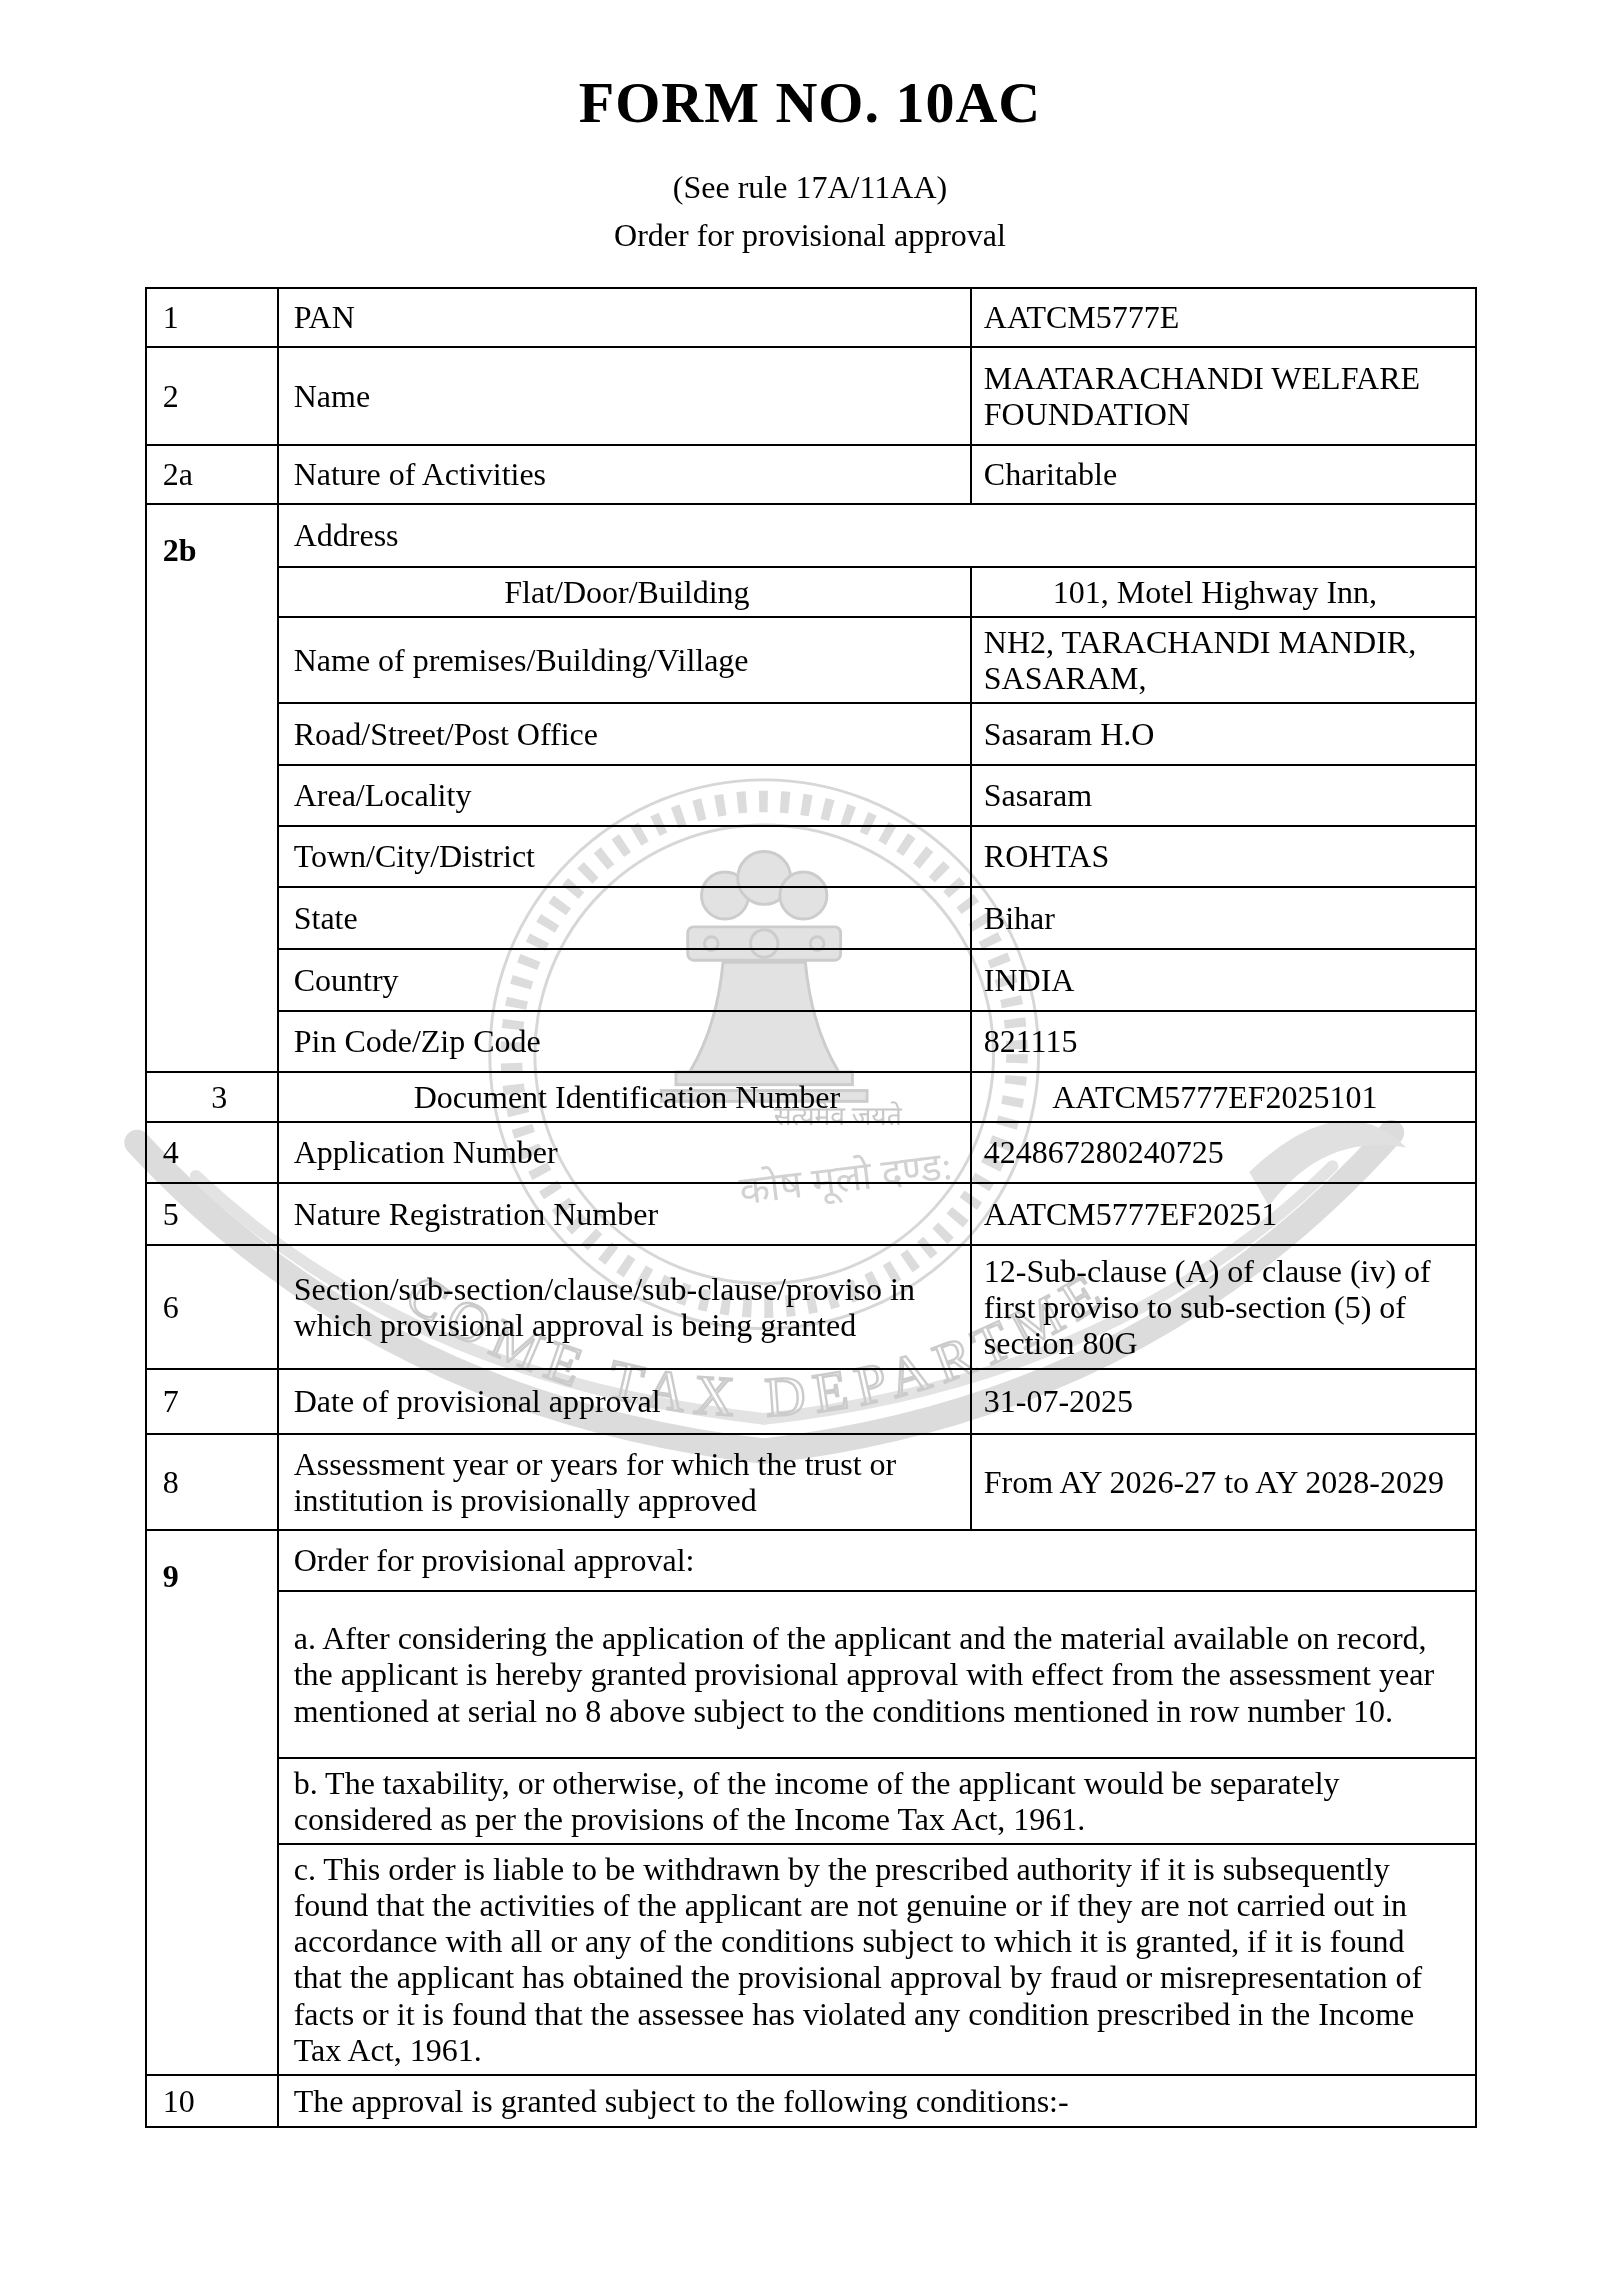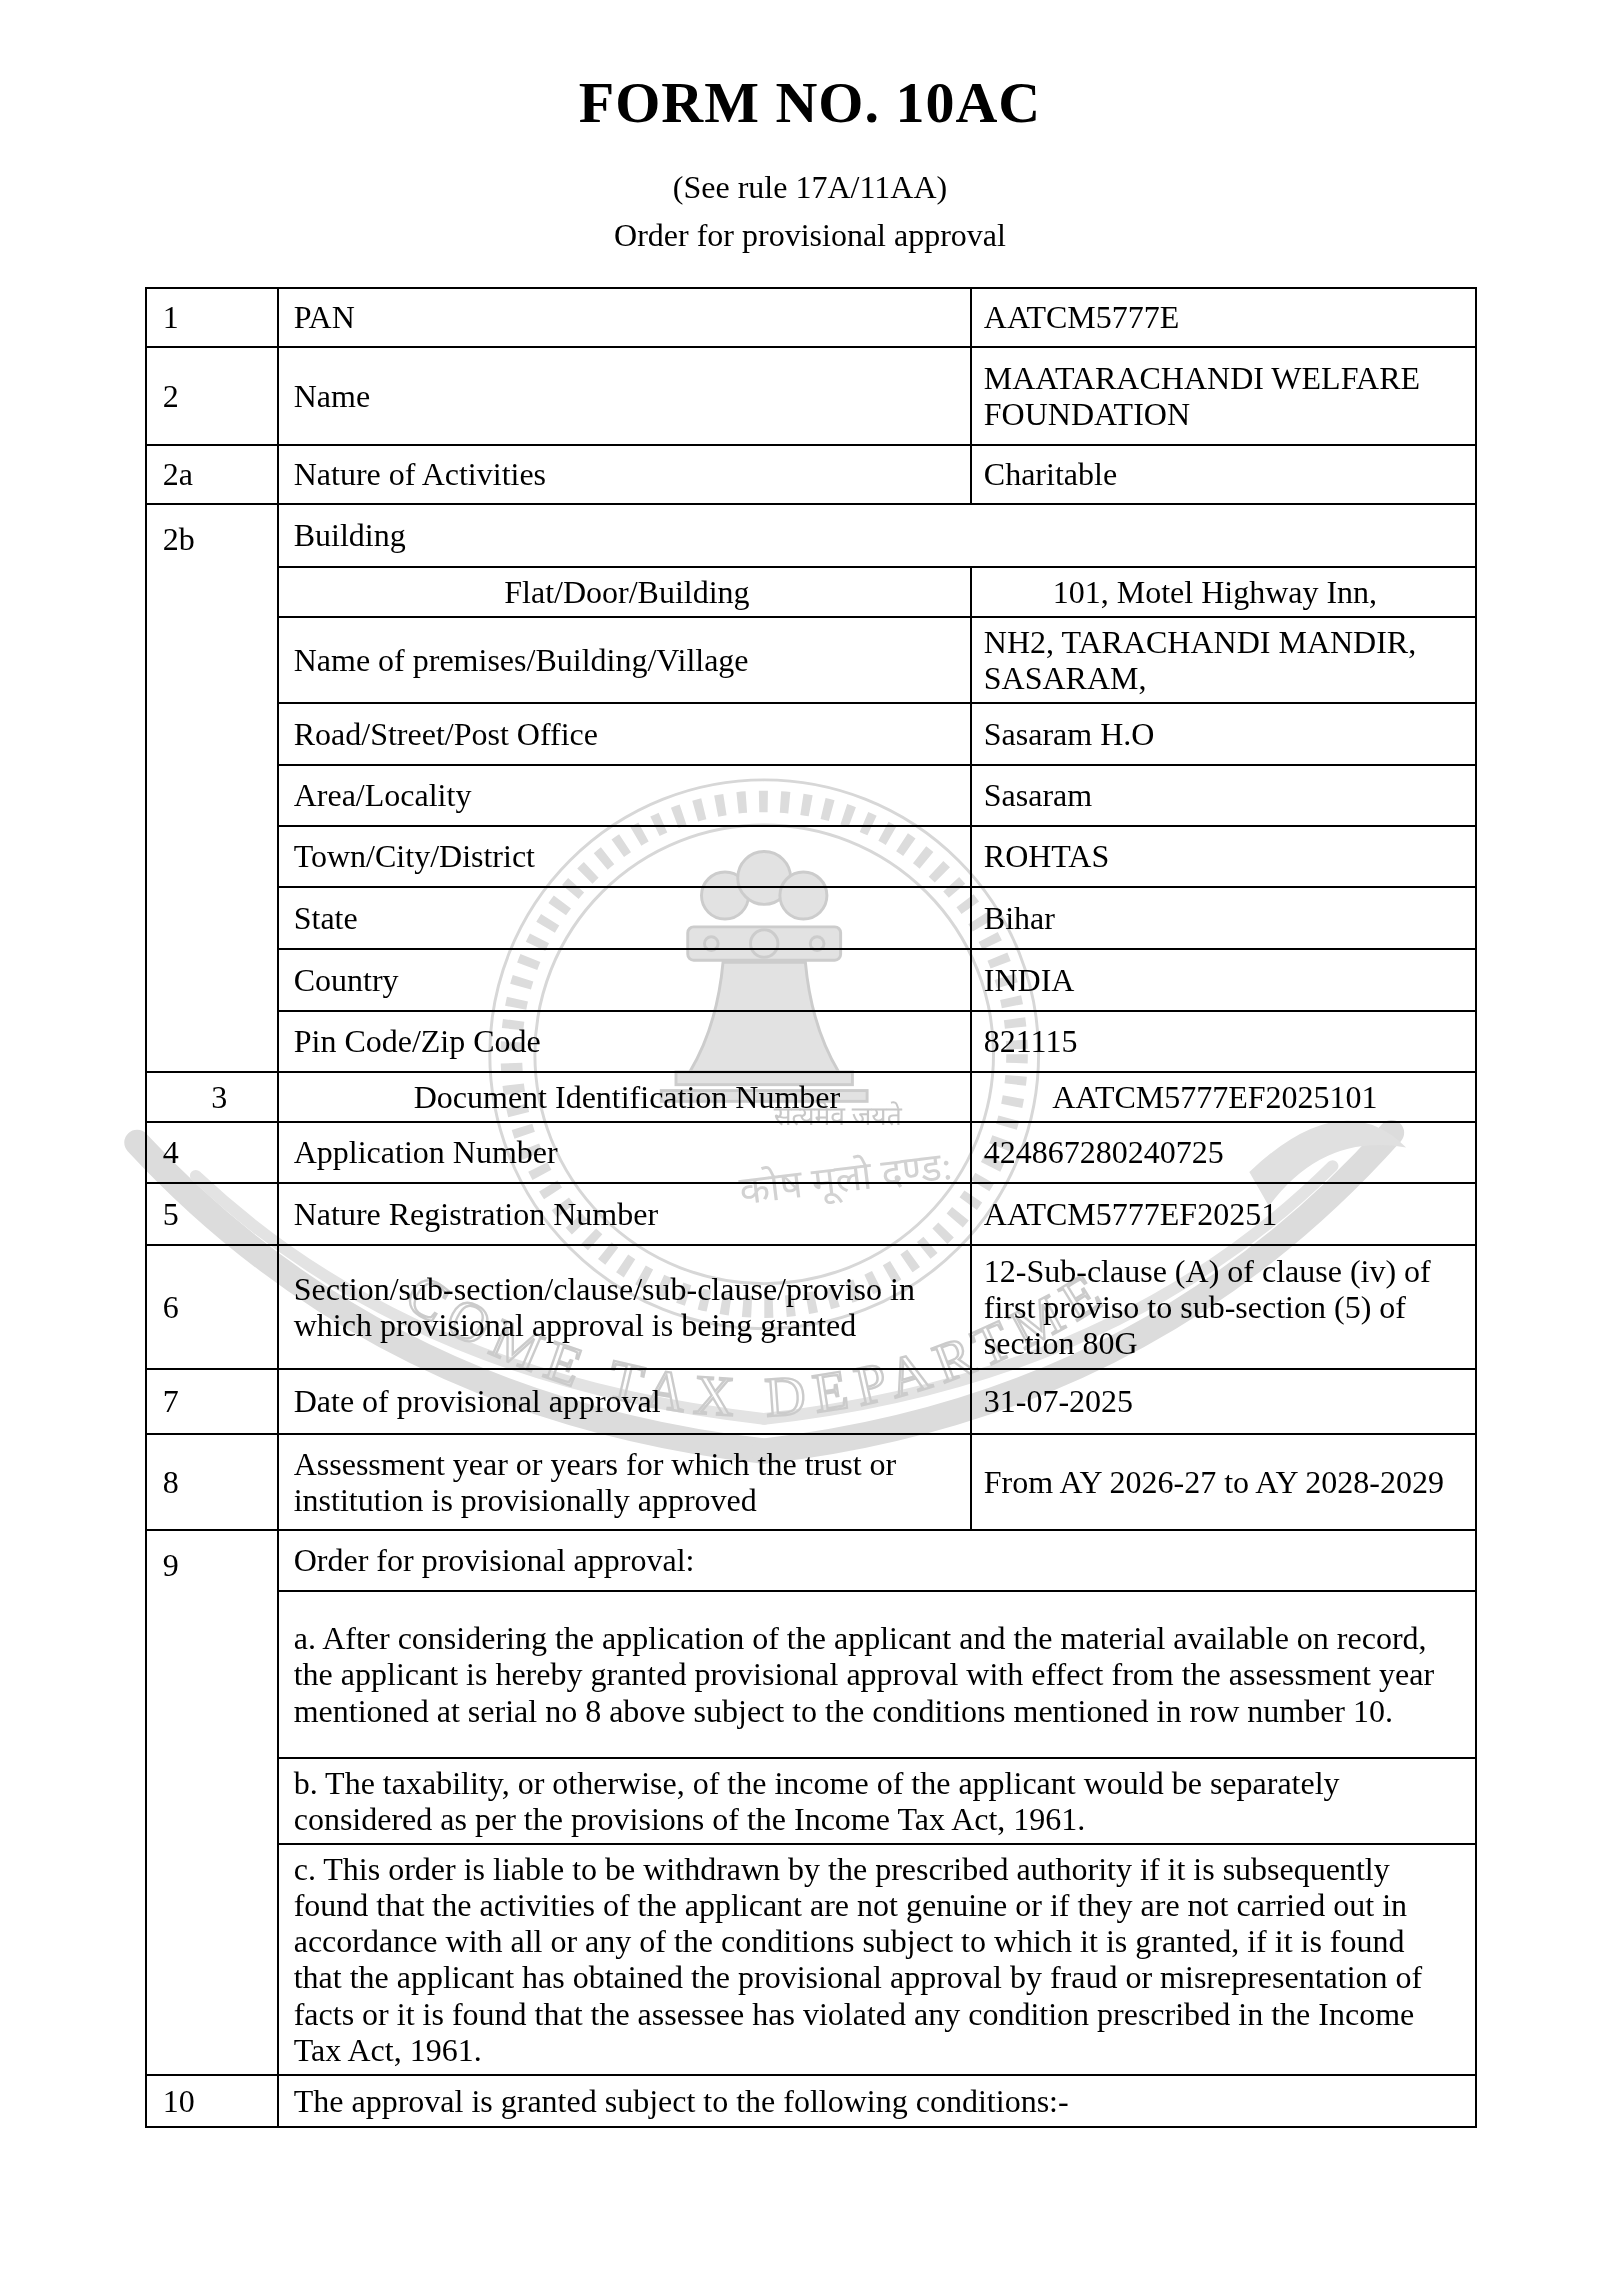--- a/index.html
+++ b/index.html
@@ -20,21 +20,21 @@
   table.form{
     position:absolute;top:287px;left:145px;width:1330px;
     border-collapse:collapse;table-layout:fixed;
     font-size:32px;line-height:1.13;border:2.9px solid #000;
   }
   td{border:2px solid #000;vertical-align:middle;background:transparent;}
   td.sn{padding-left:15.7px;}
   td.lbl{padding:5.9px 9.8px 5.9px 14.7px;font-family:Liberation Serif, serif;}
   td.val{padding:5.9px 29px 5.9px 11.8px;}
   td.full{padding:5.9px 15.7px 5.9px 14.7px;}
-  td.topalign{vertical-align:top;padding-top:16px;}
+  td.topalign{vertical-align:top;padding-top:27px;font-weight:bold;}
   tr.rh60{height:59px;} tr.rh61{height:44px;text-align:center;} tr.rh62{height:61px;}
   tr.rh63{height:62px;} tr.rh64{height:63px;} tr.rh65{height:52px;}
   tr.rh66{height:65px;} tr.rh95{height:82px;} tr.rh98{height:96px;}
   tr.rh99{height:75px;} tr.rh100{height:98px;} tr.rh127{height:124px;}
   tr.rh170{height:167px;} tr.rh235{height:230px;}
   svg.watermark{position:absolute;left:88px;top:760px;width:1372px;height:765px;}
 </style>
 </head>
 <body>
 
@@ -96,21 +96,21 @@
         <td class="lbl">Name</td>
         <td class="val">MAATARACHANDI WELFARE FOUNDATION</td>
       </tr>
       <tr class="rh60">
         <td class="sn">2a</td>
         <td class="lbl">Nature of Activities</td>
         <td class="val">Charitable</td>
       </tr>
       <tr class="rh64">
         <td class="sn topalign" rowspan="9">2b</td>
-        <td class="full" colspan="2">Building</td>
+        <td class="full" colspan="2">Address</td>
       </tr>
       <tr class="rh61">
         <td class="lbl">Flat/Door/Building</td>
         <td class="val">101, Motel Highway Inn,</td>
       </tr>
       <tr class="rh99">
         <td class="lbl">Name of premises/Building/Village</td>
         <td class="val">NH2, TARACHANDI MANDIR, SASARAM,</td>
       </tr>
       <tr class="rh63">

